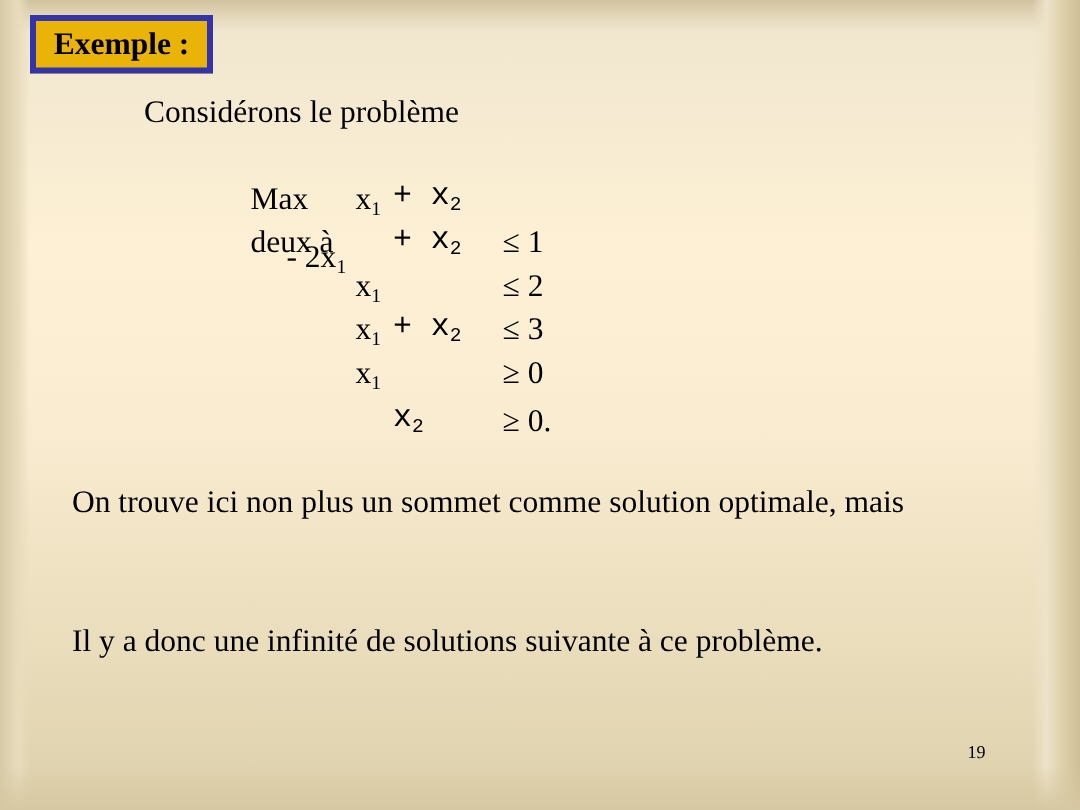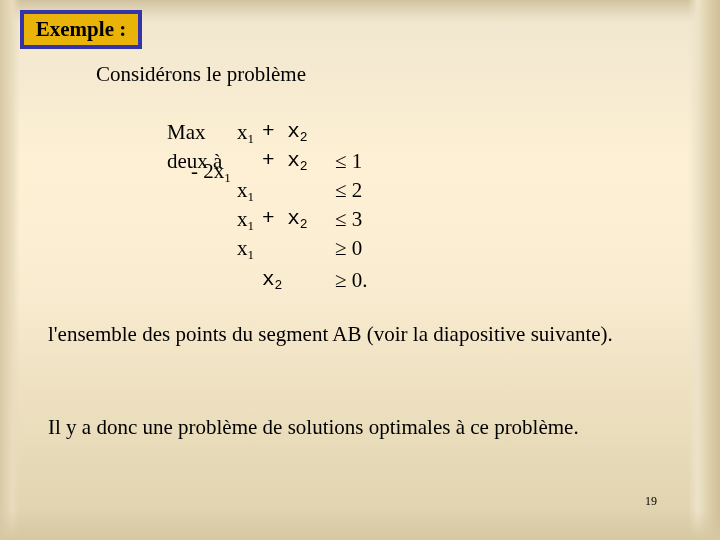--- a/index.html
+++ b/index.html
@@ -82,20 +82,20 @@
     <span class="c-x1"><span>x</span><sub>1</sub></span>
     <span class="c-rel">≥ 0</span>
   </div>
   <div class="lp-row" style="top:148px;">
     <span class="c-x2"><span>x</span><sub>2</sub></span>
     <span class="c-rel">≥ 0.</span>
   </div>
 </div>
 
 <div class="para p1">
-  <div>l'ensemble des points du segment AB (voir la diapositive suivante).</div>
+  <div>On trouve ici non plus un sommet comme solution optimale, mais</div>
 </div>
 
 <div class="para p2">
-  <div>Il y a donc une problème de solutions optimales à ce problème.</div>
+  <div>Il y a donc une infinité de solutions suivante à ce problème.</div>
 </div>
 
 <div class="page-num">19</div>
 
 </body></html>

